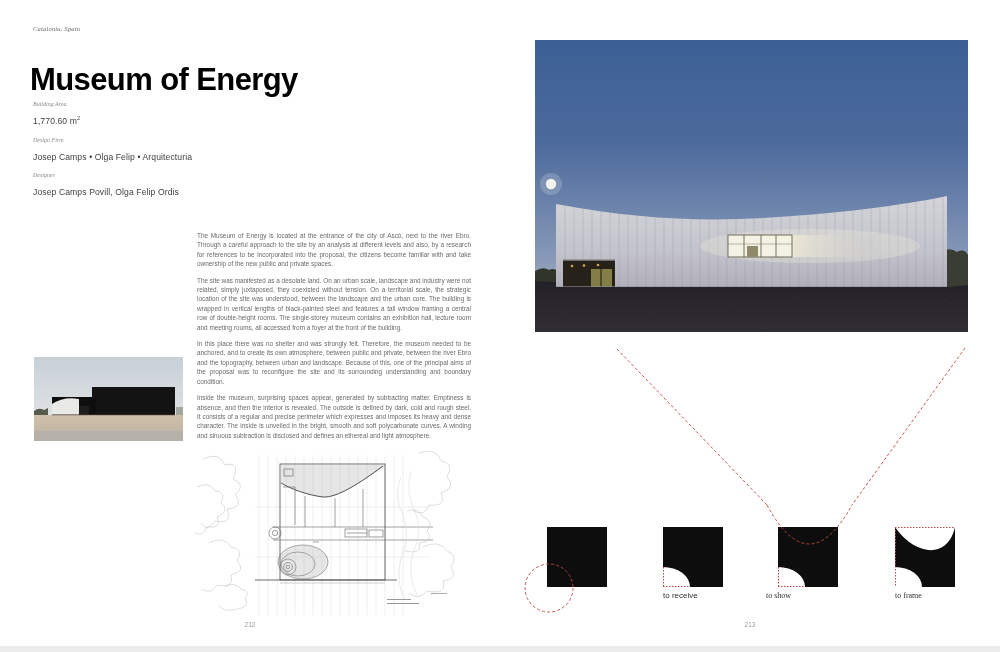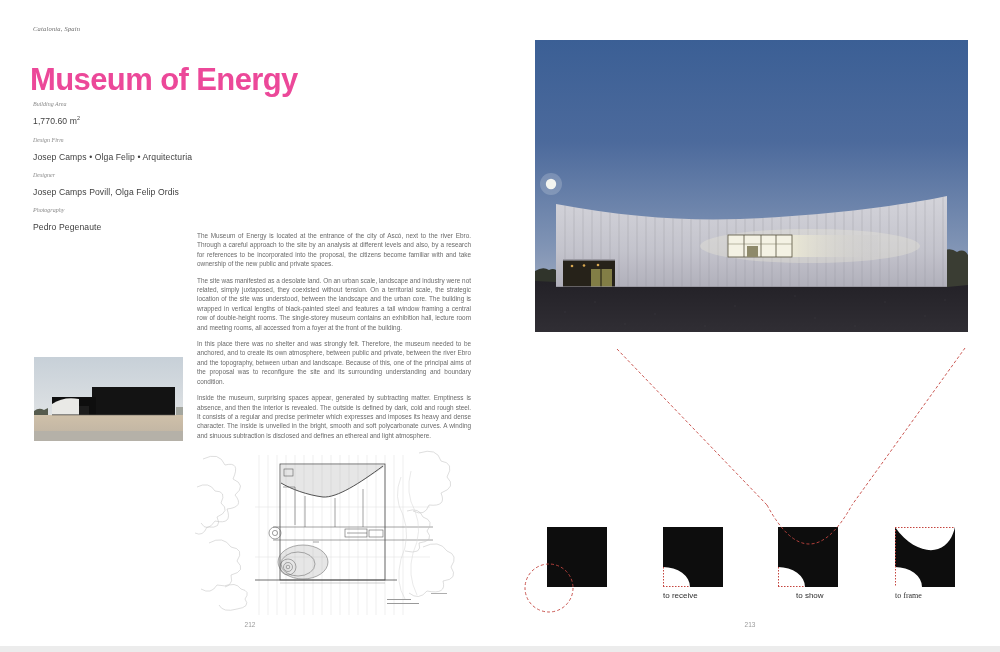--- a/index.html
+++ b/index.html
@@ -2,21 +2,21 @@
 <html><head>
 <meta charset="utf-8">
 <style>
   html,body{margin:0;padding:0;background:#ffffff;}
   .spread{position:relative;width:1000px;height:652px;background:#ffffff;overflow:hidden;
           font-family:"Liberation Sans", sans-serif;}
   .abs{position:absolute;}
 
   
   .location{left:33px;top:25px;font:italic 6.5px "Liberation Serif", serif;color:#6b6b6b;letter-spacing:.2px;}
-  .title{left:30px;top:62px;font-weight:bold;font-size:31px;color:#ec4899;letter-spacing:-.6px;}
+  .title{left:30px;top:62px;font-weight:bold;font-size:31px;color:#000000;letter-spacing:-.6px;}
   .credit{left:33px;width:220px;}
   .credit .lbl{font:italic 6px "Liberation Serif", serif;color:#8a8a8a;display:block;margin-bottom:2.5px;}
   .credit .val{font-size:8.6px;color:#3f3f3f;letter-spacing:.1px;}
   .credit .val sup{font-size:5.5px;vertical-align:super;}
   .bodytext{left:197px;top:231px;width:274px;color:#6a6a6a;font-size:6.4px;line-height:9.4px;text-align:justify;}
   .bodytext p{margin:0 0 7px 0;}
   .pagenum{top:621px;font-size:6.5px;color:#9a9a9a;width:40px;text-align:center;}
 
   
   .thumb{left:34px;top:357px;width:149px;height:84px;overflow:hidden;}
@@ -47,24 +47,20 @@
     <span class="lbl">Building Area</span>
     <span class="val"><span>1,770.60 m</span><sup>2</sup></span>
   </div>
   <div class="abs credit" style="top:172px;">
     <span class="lbl">Designer</span>
     <span class="val">Josep Camps Povill, Olga Felip Ordis</span>
   </div>
   <div class="abs credit" style="top:137px;">
     <span class="lbl">Design Firm</span>
     <span class="val">Josep Camps • Olga Felip • Arquitecturia</span>
-  </div>
-  <div class="abs credit" style="top:207px;">
-    <span class="lbl">Photography</span>
-    <span class="val">Pedro Pegenaute</span>
   </div>
 
   <div class="abs bodytext">
     <p>The Museum of Energy is located at the entrance of the city of Ascó, next to the river Ebro. Through a careful approach to the site by an analysis at different levels and also, by a research for references to be incorporated into the proposal, the citizens become familiar with and take ownership of the new public and private spaces.</p>
     <p>The site was manifested as a desolate land. On an urban scale, landscape and industry were not related, simply juxtaposed, they coexisted without tension. On a territorial scale, the strategic location of the site was understood, between the landscape and the urban core. The building is wrapped in vertical lengths of black-painted steel and features a tall window framing a central row of double-height rooms. The single-storey museum contains an exhibition hall, lecture room and meeting rooms, all accessed from a foyer at the front of the building.</p>
     <p>In this place there was no shelter and was strongly felt. Therefore, the museum needed to be anchored, and to create its own atmosphere, between public and private, between the river Ebro and the topography, between urban and landscape. Because of this, one of the principal aims of the proposal was to reconfigure the site and its surrounding understanding and boundary condition.</p>
     <p>Inside the museum, surprising spaces appear, generated by subtracting matter. Emptiness is absence, and then the interior is revealed. The outside is defined by dark, cold and rough steel. It consists of a regular and precise perimeter which expresses and imposes its heavy and dense character. The inside is unveiled in the bright, smooth and soft polycarbonate curves. A winding and sinuous subtraction is disclosed and defines an ethereal and light atmosphere.</p>
   </div>
 
   <div class="abs thumb">
@@ -332,21 +328,21 @@
     <svg width="60" height="60" viewBox="0 0 60 60">
       <path d="M0,0 C14,20 32,26 43,22 C53,19 58,9 60,0 V60 H27 A27,20 0 0 0 0,40 Z" fill="#0d0d0d"></path>
       <g stroke="#c4453f" stroke-width="1" stroke-dasharray="1.5,1.5" fill="none">
         <line x1="0" y1="0.5" x2="60" y2="0.5"></line>
           <line x1="0.5" y1="0" x2="0.5" y2="60"></line>
       </g>
     </svg>
   </div>
 
   <div class="abs dlabel" style="left:663px;">to receive</div>
-  <div class="abs dlabel" style="left:796px;">to show</div>
+  <div class="abs dlabel" style="left:766px;font-family:Liberation Serif, serif;">to show</div>
   <div class="abs dlabel" style="left:895px;font-family:Liberation Serif, serif;">to frame</div>
 
   <div class="abs pagenum" style="left:730px;">213</div>
 
   <svg class="abs overlay" width="1000" height="652" viewBox="0 0 1000 652">
     <g stroke="#c4453f" stroke-width="0.9" stroke-dasharray="3,2.2" fill="none">
       <line x1="617" y1="349" x2="767" y2="505"></line>
       <line x1="965" y1="348" x2="852" y2="505"></line>
       <path d="M767,505 Q809,583 852,505"></path>
       <circle cx="549" cy="588" r="24"></circle>

